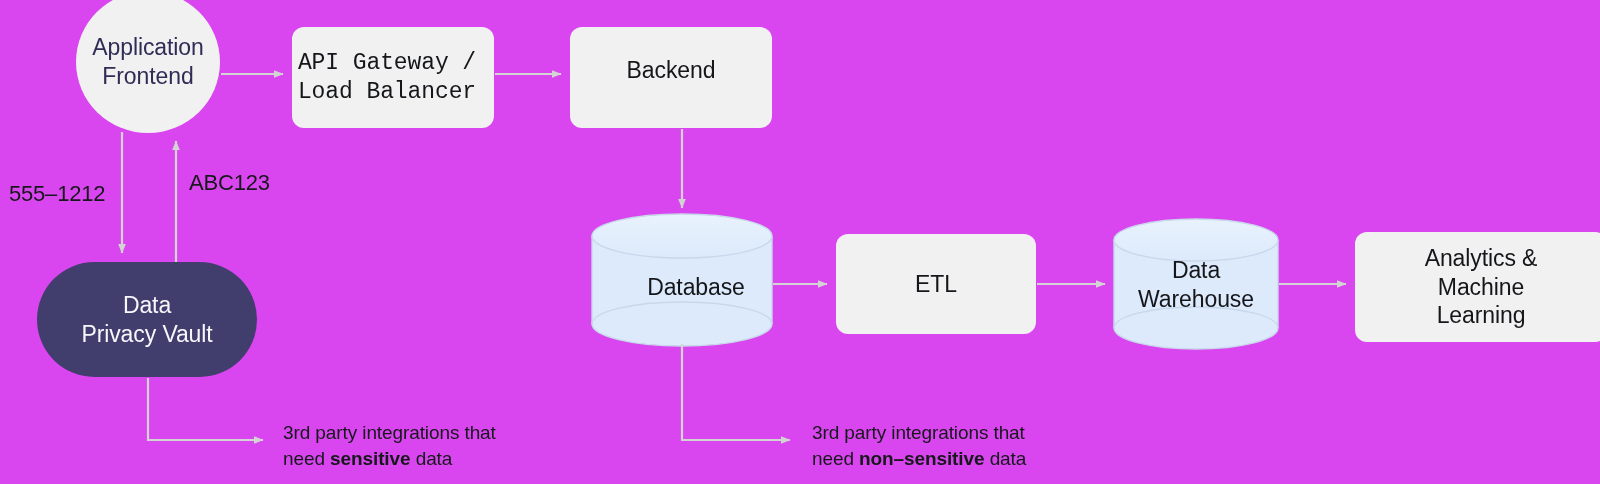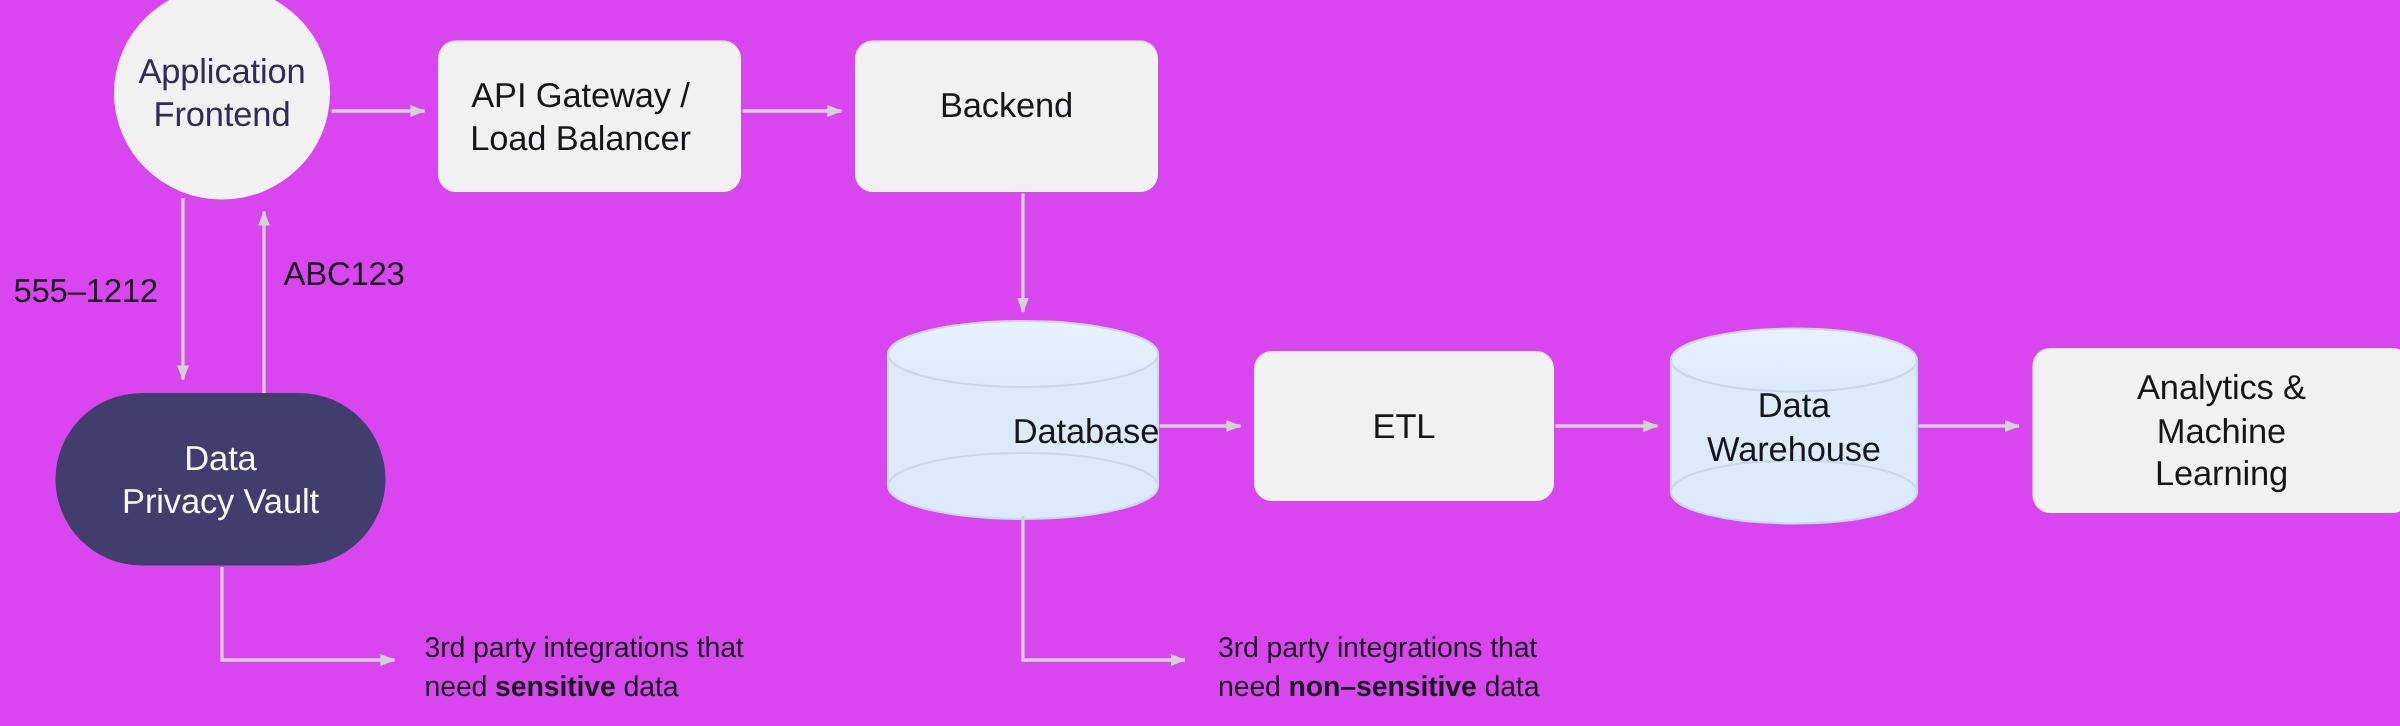--- a/index.html
+++ b/index.html
@@ -130,29 +130,29 @@
     <path d="M682,344 L682,440 L790,440" fill="none" stroke="#d3d3d3" stroke-width="2.2" marker-end="url(#arrowhead)"></path>
 
     <line x1="1037" y1="284" x2="1105" y2="284" stroke="#d3d3d3" stroke-width="2.2" marker-end="url(#arrowhead)"></line>
 
     <line x1="1279" y1="284" x2="1346" y2="284" stroke="#d3d3d3" stroke-width="2.2" marker-end="url(#arrowhead)"></line>
   </svg>
 
   <div class="node-label lbl-frontend" style="left:76px; top:20px; width:144px; height:84px;">Application
 Frontend</div>
 
-  <div class="node-label lbl-box" style="left:292px; top:27px; width:190px; height:101px;">API Gateway /
+  <div class="node-label lbl-box" style="left:292px; top:27px; width:190px; height:101px;font-family:Liberation Mono, monospace;">API Gateway /
 Load Balancer</div>
 
   <div class="node-label lbl-box" style="left:570px; top:27px; width:202px; height:87px;">Backend</div>
 
   <div class="node-label lbl-vault" style="left:37px; top:262px; width:220px; height:115px;">Data
 Privacy Vault</div>
 
-  <div class="node-label lbl-box" style="left:624px; top:258px; width:200px; height:58px;">Database</div>
+  <div class="node-label lbl-box" style="left:596px; top:258px; width:200px; height:58px;">Database</div>
 
   <div class="node-label lbl-box" style="left:836px; top:234px; width:200px; height:100px;">ETL</div>
 
   <div class="node-label lbl-box" style="left:1112px; top:252px; width:168px; height:66px;">Data
 Warehouse</div>
 
   <div class="node-label lbl-box" style="left:1355px; top:232px; width:252px; height:110px;">Analytics &amp;
 Machine
 Learning</div>
 

